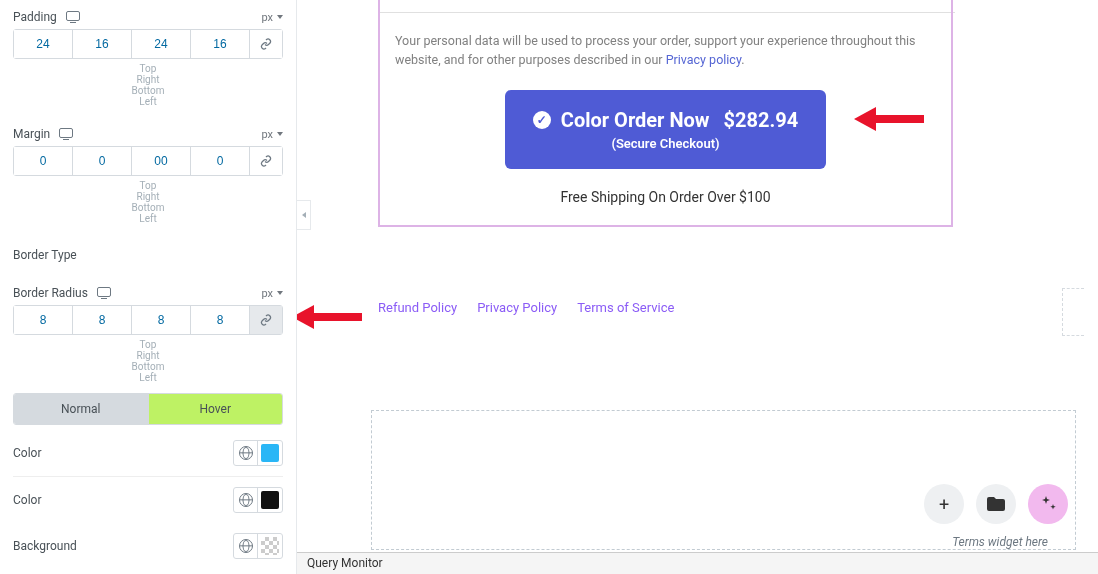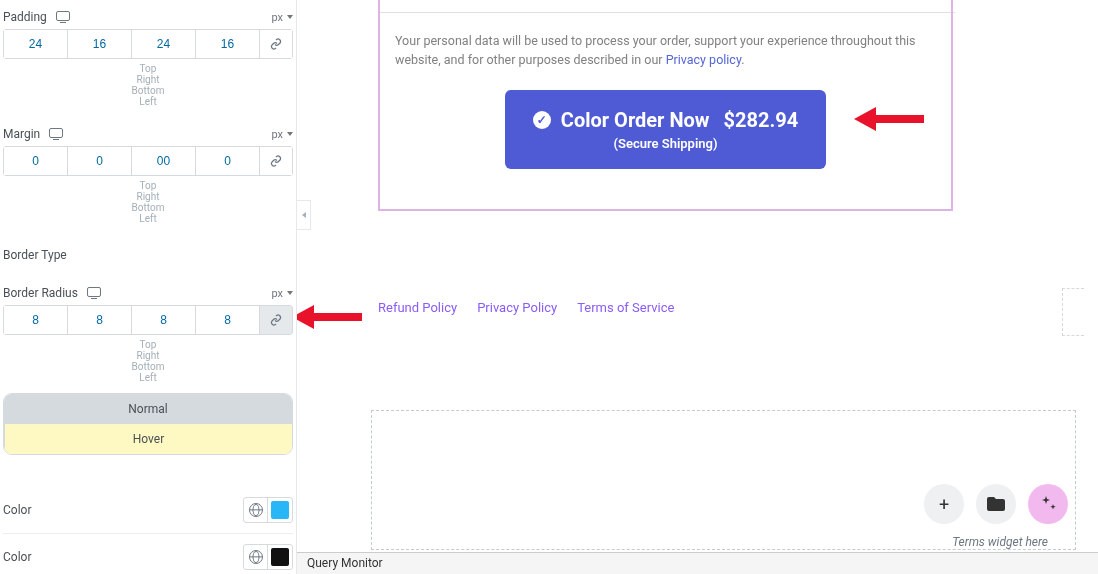--- a/index.html
+++ b/index.html
@@ -1,37 +1,37 @@
 <!DOCTYPE html>
 <html><head>
   <meta charset="utf-8">
   <style>
     * { box-sizing: border-box; margin: 0; padding: 0; }
     body { font-family: -apple-system, BlinkMacSystemFont, "Segoe UI", Roboto, sans-serif; font-size: 12px; color: #495157; background: #fff; overflow: hidden; }
     .app { display: flex; width: 1098px; height: 574px; }
-    .sidebar { width: 297px; border-right: 1px solid #e6e9ec; padding: 0 3px; overflow-y: auto; position: relative; }
+    .sidebar { width: 297px; border-right: 1px solid #e6e9ec; padding: 0 13px; overflow-y: auto; position: relative; }
     .section-row { display: flex; justify-content: space-between; align-items: center; padding: 10px 0 5px; }
     .section-label { font-size: 12px; color: #495157; }
     .section-label.bold { font-weight: 700; color: #333; padding: 15px 0 5px; }
     .unit-select { display: flex; align-items: center; gap: 4px; font-size: 11px; color: #71777e; cursor: pointer; }
     .device-icon { width: 14px; height: 10px; border: 1.5px solid #6d7882; border-radius: 2px; position: relative; display: inline-block; margin-left: 6px; }
     .device-icon::after { content: ''; position: absolute; bottom: -3px; left: 3px; right: 3px; height: 1.5px; background: #6d7882; }
     .chevron-down { display: inline-block; width: 0; height: 0; border-left: 3px solid transparent; border-right: 3px solid transparent; border-top: 4px solid #71777e; }
     .dimension-inputs { display: flex; border: 1px solid #d5dadf; border-radius: 3px; margin-bottom: 4px; }
     .dim-input { flex: 1; border: none; border-right: 1px solid #d5dadf; text-align: center; padding: 7px 4px; font-size: 12px; color: #0369a1; outline: none; width: 100%; }
     .link-btn { width: 32px; display: flex; align-items: center; justify-content: center; cursor: pointer; background: #fff; }
     .link-btn.active { background: #e6e9ec; }
     .link-icon { width: 12px; height: 12px; }
     .dim-labels { display: flex; margin-bottom: 10px; flex-direction: column; }
     .dim-label { flex: 1; text-align: center; font-size: 10px; color: #a4afb7; }
     .dim-label-spacer { width: 32px; }
     .select-wrap { flex: 1; max-width: 140px; }
     .select { width: 100%; border: 1px solid #d5dadf; border-radius: 3px; padding: 6px 8px; font-size: 12px; color: #495157; background: #fff; display: flex; justify-content: space-between; align-items: center; cursor: pointer; }
-    .tabs { display: flex; border: 1px solid #d5dadf; border-radius: 9px; margin: 8px 0 32px; overflow: hidden; flex-direction: column; }
-    .tab { flex: 1; text-align: center; padding: 8px; font-size: 12px; cursor: pointer; background: #fef9c3; }
+    .tabs { display: flex; border: 1px solid #d5dadf; border-radius: 3px; margin: 8px 0 5px; overflow: hidden; }
+    .tab { flex: 1; text-align: center; padding: 8px; font-size: 12px; cursor: pointer; background: #bef264; }
     .tab.active { background: #d5dadf; color: #495157; }
     .tab + .tab { border-left: 1px solid #d5dadf; }
     .color-row { display: flex; justify-content: space-between; align-items: center; padding: 10px 0; border-bottom: 1px solid #eee; }
     .color-swatches { display: flex; border: 1px solid #d5dadf; border-radius: 3px; overflow: hidden; }
     .swatch-btn { width: 24px; height: 24px; display: flex; align-items: center; justify-content: center; cursor: pointer; border-right: 1px solid #d5dadf; }
     .swatch-btn:last-child { border-right: none; }
     .globe-icon { width: 14px; height: 14px; border: 1.3px solid #6d7882; border-radius: 50%; position: relative; }
     .globe-icon::before { content: ''; position: absolute; left: 0; right: 0; top: 50%; height: 1.3px; background: #6d7882; transform: translateY(-50%); }
     .globe-icon::after { content: ''; position: absolute; top: 0; bottom: 0; left: 50%; width: 5px; border: 1.3px solid #6d7882; border-radius: 50%; transform: translateX(-50%); }
     .swatch { width: 18px; height: 18px; border-radius: 2px; }
@@ -207,22 +207,23 @@
     <div class="checkout-box">
       <p class="privacy-text">
         <span>Your personal data will be used to process your order, support your experience throughout this website, and for other purposes described in our </span><a class="privacy-link">Privacy policy</a><span>.</span>
       </p>
       <button class="order-btn">
         <div class="order-btn-main">
           <span class="check-circle">✓</span>
           <span>Color Order Now</span>
           <span style="margin-left:4px">$282.94</span>
         </div>
-        <div class="order-btn-sub">(Secure Shipping)</div>
+        <div class="order-btn-sub">(Secure Checkout)</div>
       </button>
+      <div class="shipping-text">Free Shipping On Order Over $100</div>
     </div>
 
     <div class="policies">
       <span class="policy-link">Refund Policy</span>
       <span class="policy-link">Privacy Policy</span>
       <span class="policy-link">Terms of Service</span>
     </div>
 
     <div class="right-outline"></div>
 

